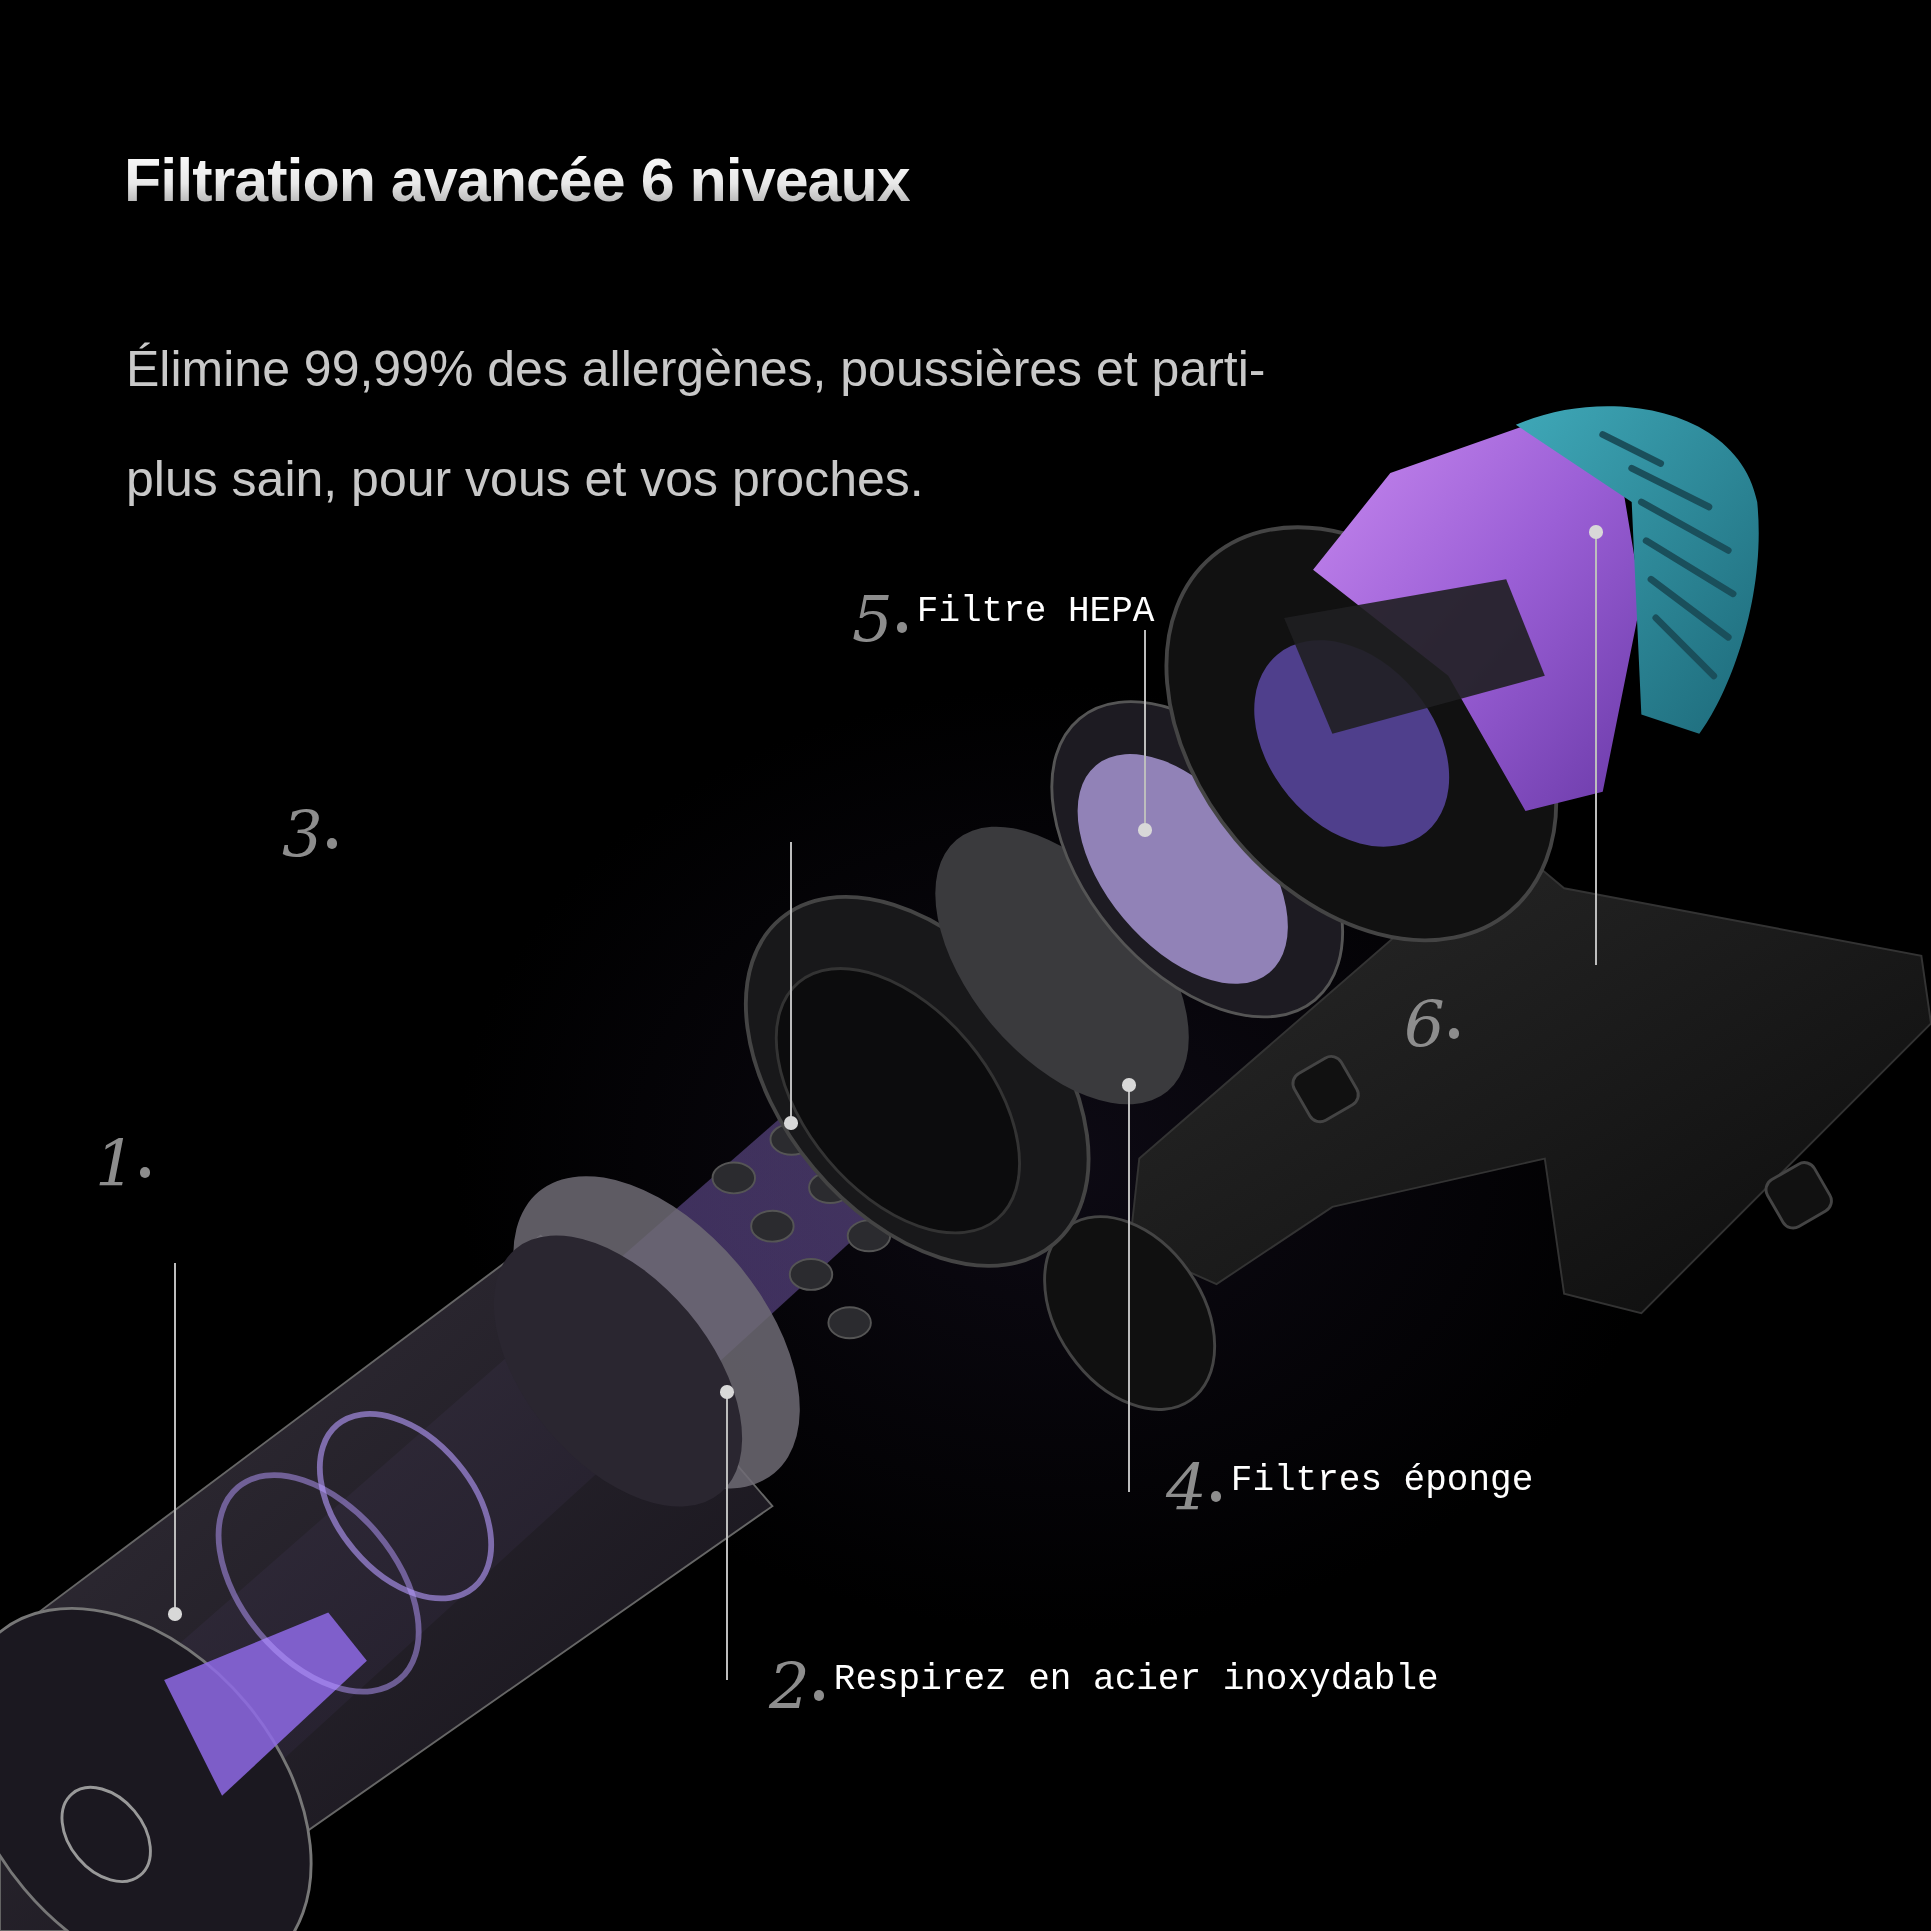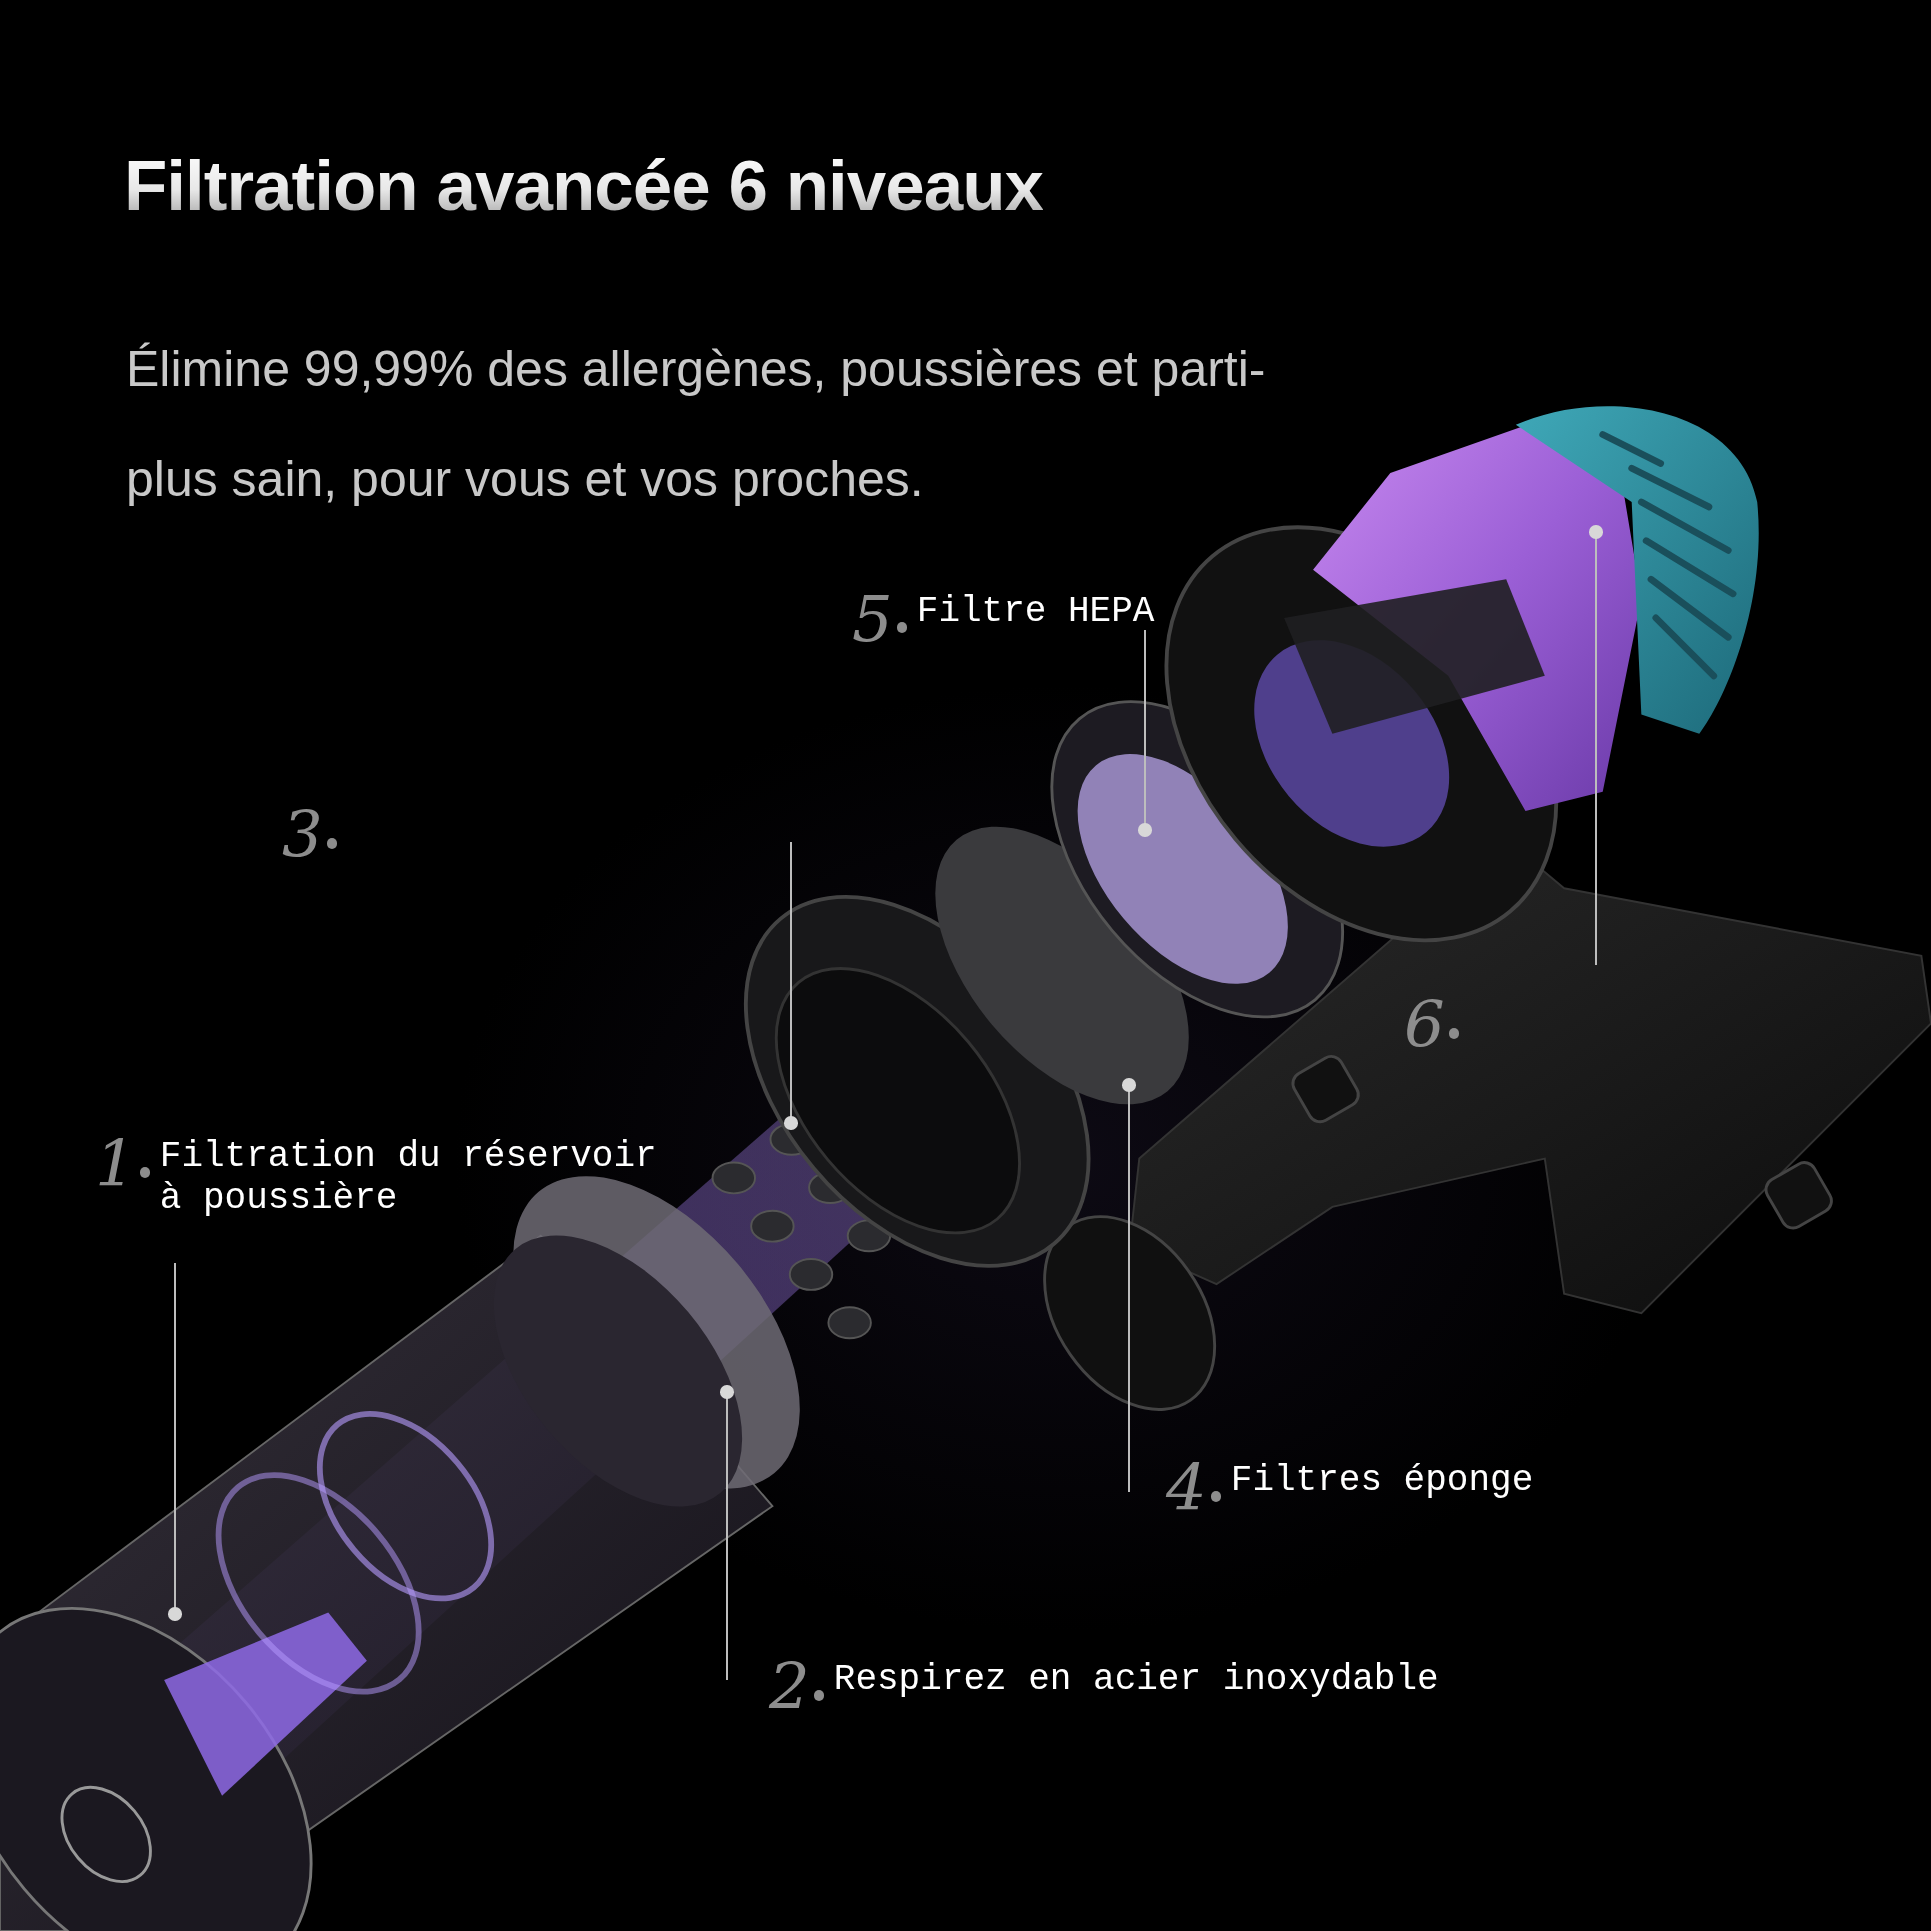--- a/index.html
+++ b/index.html
@@ -1,21 +1,21 @@
 <!DOCTYPE html>
 <html><head>
 <meta charset="utf-8">
 <style>
   html, body { margin:0; padding:0; background:#000; }
   body { width:1931px; height:1931px; position:relative; overflow:hidden;
          font-family:"Liberation Sans","DejaVu Sans",sans-serif; color:#fff; }
   .canvas { position:absolute; inset:0; background:
       radial-gradient(ellipse 869px 676px at 55% 60%, #0d0a14 0%, #000 70%); }
 
-  .title { position:absolute; left:124px; top:145px; font-size:71px; font-weight:700;
+  .title { position:absolute; left:124px; top:145px; font-size:61px; font-weight:700;
            letter-spacing:-1px;
            background:linear-gradient(180deg,#ffffff 0%,#e8e8e8 55%,#9a9a9a 100%);
            -webkit-background-clip:text; background-clip:text; color:transparent; }
   .subtitle { position:absolute; left:126px; top:290px; width:1255px; font-size:50px;
               line-height:62px; color:#c8c8c8; }
   .subtitle span { display:block; white-space:nowrap;margin-top:48px; }
 
   .callout { position:absolute; display:flex; align-items:flex-start; }
   .callout .num { font-family:"DejaVu Serif",serif; font-style:italic; color:#8d8d8d;
                   font-size:64px; line-height:64px; margin-right:1.9px; }
@@ -144,24 +144,20 @@
 
   <div class="leader" style="left:1144px; top:630px; height:201px;"></div>
   <div class="pin" style="left:1138px; top:823px;"></div>
 
   <div class="leader" style="left:1595px; top:531px; height:434px;"></div>
   <div class="pin" style="left:1589px; top:525px;"></div>
 
   <div class="callout" style="left:95px; top:1132px;">
     <span class="num">1</span>
     <span class="dot"></span>
-    <div class="label">
-      <span>Filtration du réservoir</span>
-      <span>à poussière</span>
-    </div>
   </div>
 
   <div class="callout" style="left:769px; top:1655px;">
     <span class="num">2</span>
     <span class="dot"></span>
     <div class="label">
       <span>Respirez en acier inoxydable</span>
     </div>
   </div>
 

